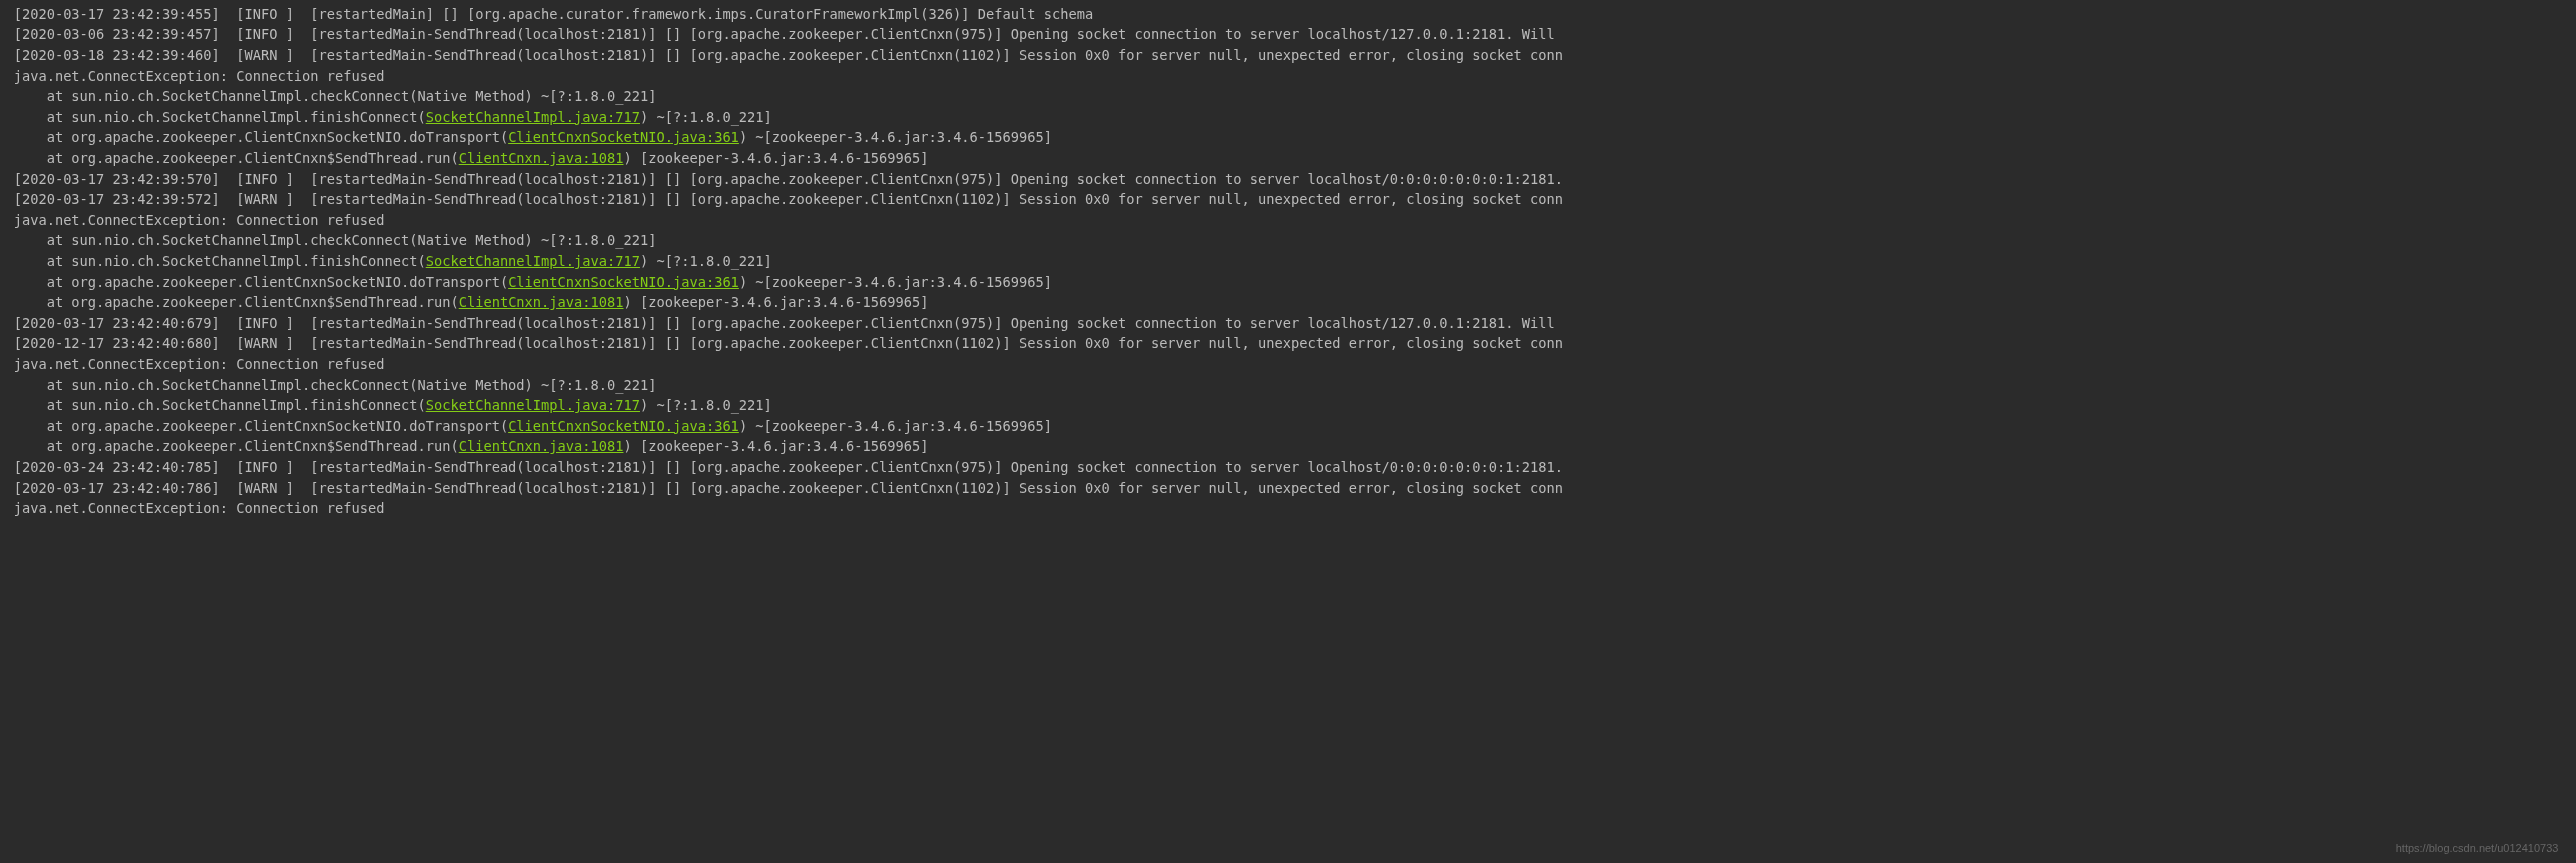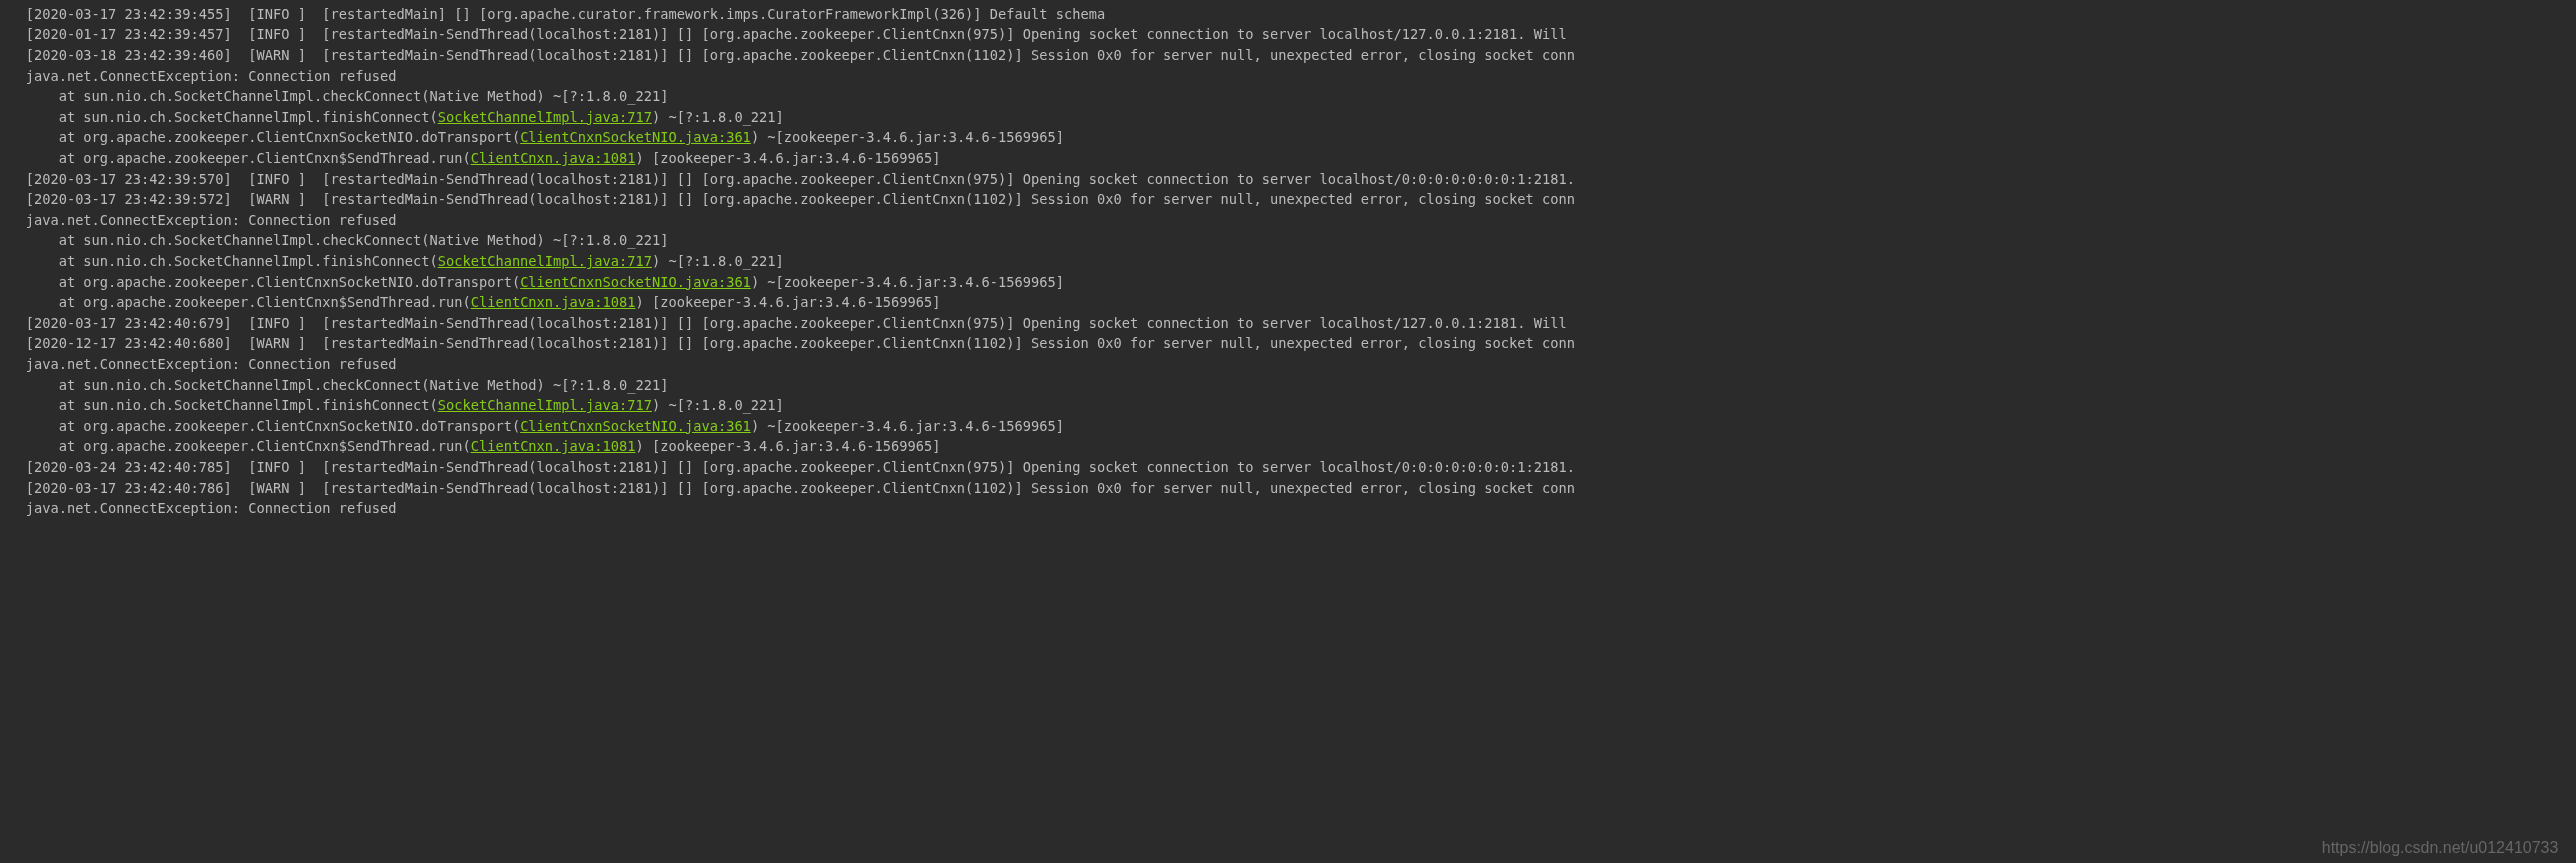--- a/index.html
+++ b/index.html
@@ -9,41 +9,41 @@
       font-family: 'Menlo', 'Monaco', 'Consolas', monospace;
       font-size: 13.7px;
       line-height: 20.6px;
       padding: 3.9px 13.7px;
       white-space: nowrap;
       overflow: hidden;
       width: 2576px;
       height: 864px;
       position: relative;
     }
-    .log-line { white-space: pre; margin-left: 12px; }
+    .log-line { white-space: pre; }
     .link {
       color: #84cc16;
       text-decoration: underline;
       cursor: pointer;
     }
     .watermark {
       position: absolute;
       right: 17.6px;
       bottom: 5.9px;
       color: #666;
-      font-size: 16px;
+      font-size: 11px;
       font-family: Arial, sans-serif;
     }
   </style>
 </head>
 <body>
 
 <div id="log-container">
     <div class="log-line"><span>[2020-03-17 23:42:39:455]  [INFO ]  [restartedMain] [] [org.apache.curator.framework.imps.CuratorFrameworkImpl(326)] Default schema</span></div>
-    <div class="log-line"><span>[2020-01-17 23:42:39:457]  [INFO ]  [restartedMain-SendThread(localhost:2181)] [] [org.apache.zookeeper.ClientCnxn(975)] Opening socket connection to server localhost/127.0.0.1:2181. Will </span></div>
+    <div class="log-line"><span>[2020-03-06 23:42:39:457]  [INFO ]  [restartedMain-SendThread(localhost:2181)] [] [org.apache.zookeeper.ClientCnxn(975)] Opening socket connection to server localhost/127.0.0.1:2181. Will </span></div>
     <div class="log-line"><span>[2020-03-18 23:42:39:460]  [WARN ]  [restartedMain-SendThread(localhost:2181)] [] [org.apache.zookeeper.ClientCnxn(1102)] Session 0x0 for server null, unexpected error, closing socket conn</span></div>
     <div class="log-line"><span>java.net.ConnectException: Connection refused</span></div>
     <div class="log-line"><span>    at sun.nio.ch.SocketChannelImpl.checkConnect(Native Method) ~[?:1.8.0_221]</span></div>
     <div class="log-line"><span>    at sun.nio.ch.SocketChannelImpl.finishConnect(</span><span class="link">SocketChannelImpl.java:717</span><span>) ~[?:1.8.0_221]</span></div>
     <div class="log-line"><span>    at org.apache.zookeeper.ClientCnxnSocketNIO.doTransport(</span><span class="link">ClientCnxnSocketNIO.java:361</span><span>) ~[zookeeper-3.4.6.jar:3.4.6-1569965]</span></div>
     <div class="log-line"><span>    at org.apache.zookeeper.ClientCnxn$SendThread.run(</span><span class="link">ClientCnxn.java:1081</span><span>) [zookeeper-3.4.6.jar:3.4.6-1569965]</span></div>
     <div class="log-line"><span>[2020-03-17 23:42:39:570]  [INFO ]  [restartedMain-SendThread(localhost:2181)] [] [org.apache.zookeeper.ClientCnxn(975)] Opening socket connection to server localhost/0:0:0:0:0:0:0:1:2181.</span></div>
     <div class="log-line"><span>[2020-03-17 23:42:39:572]  [WARN ]  [restartedMain-SendThread(localhost:2181)] [] [org.apache.zookeeper.ClientCnxn(1102)] Session 0x0 for server null, unexpected error, closing socket conn</span></div>
     <div class="log-line"><span>java.net.ConnectException: Connection refused</span></div>
     <div class="log-line"><span>    at sun.nio.ch.SocketChannelImpl.checkConnect(Native Method) ~[?:1.8.0_221]</span></div>

